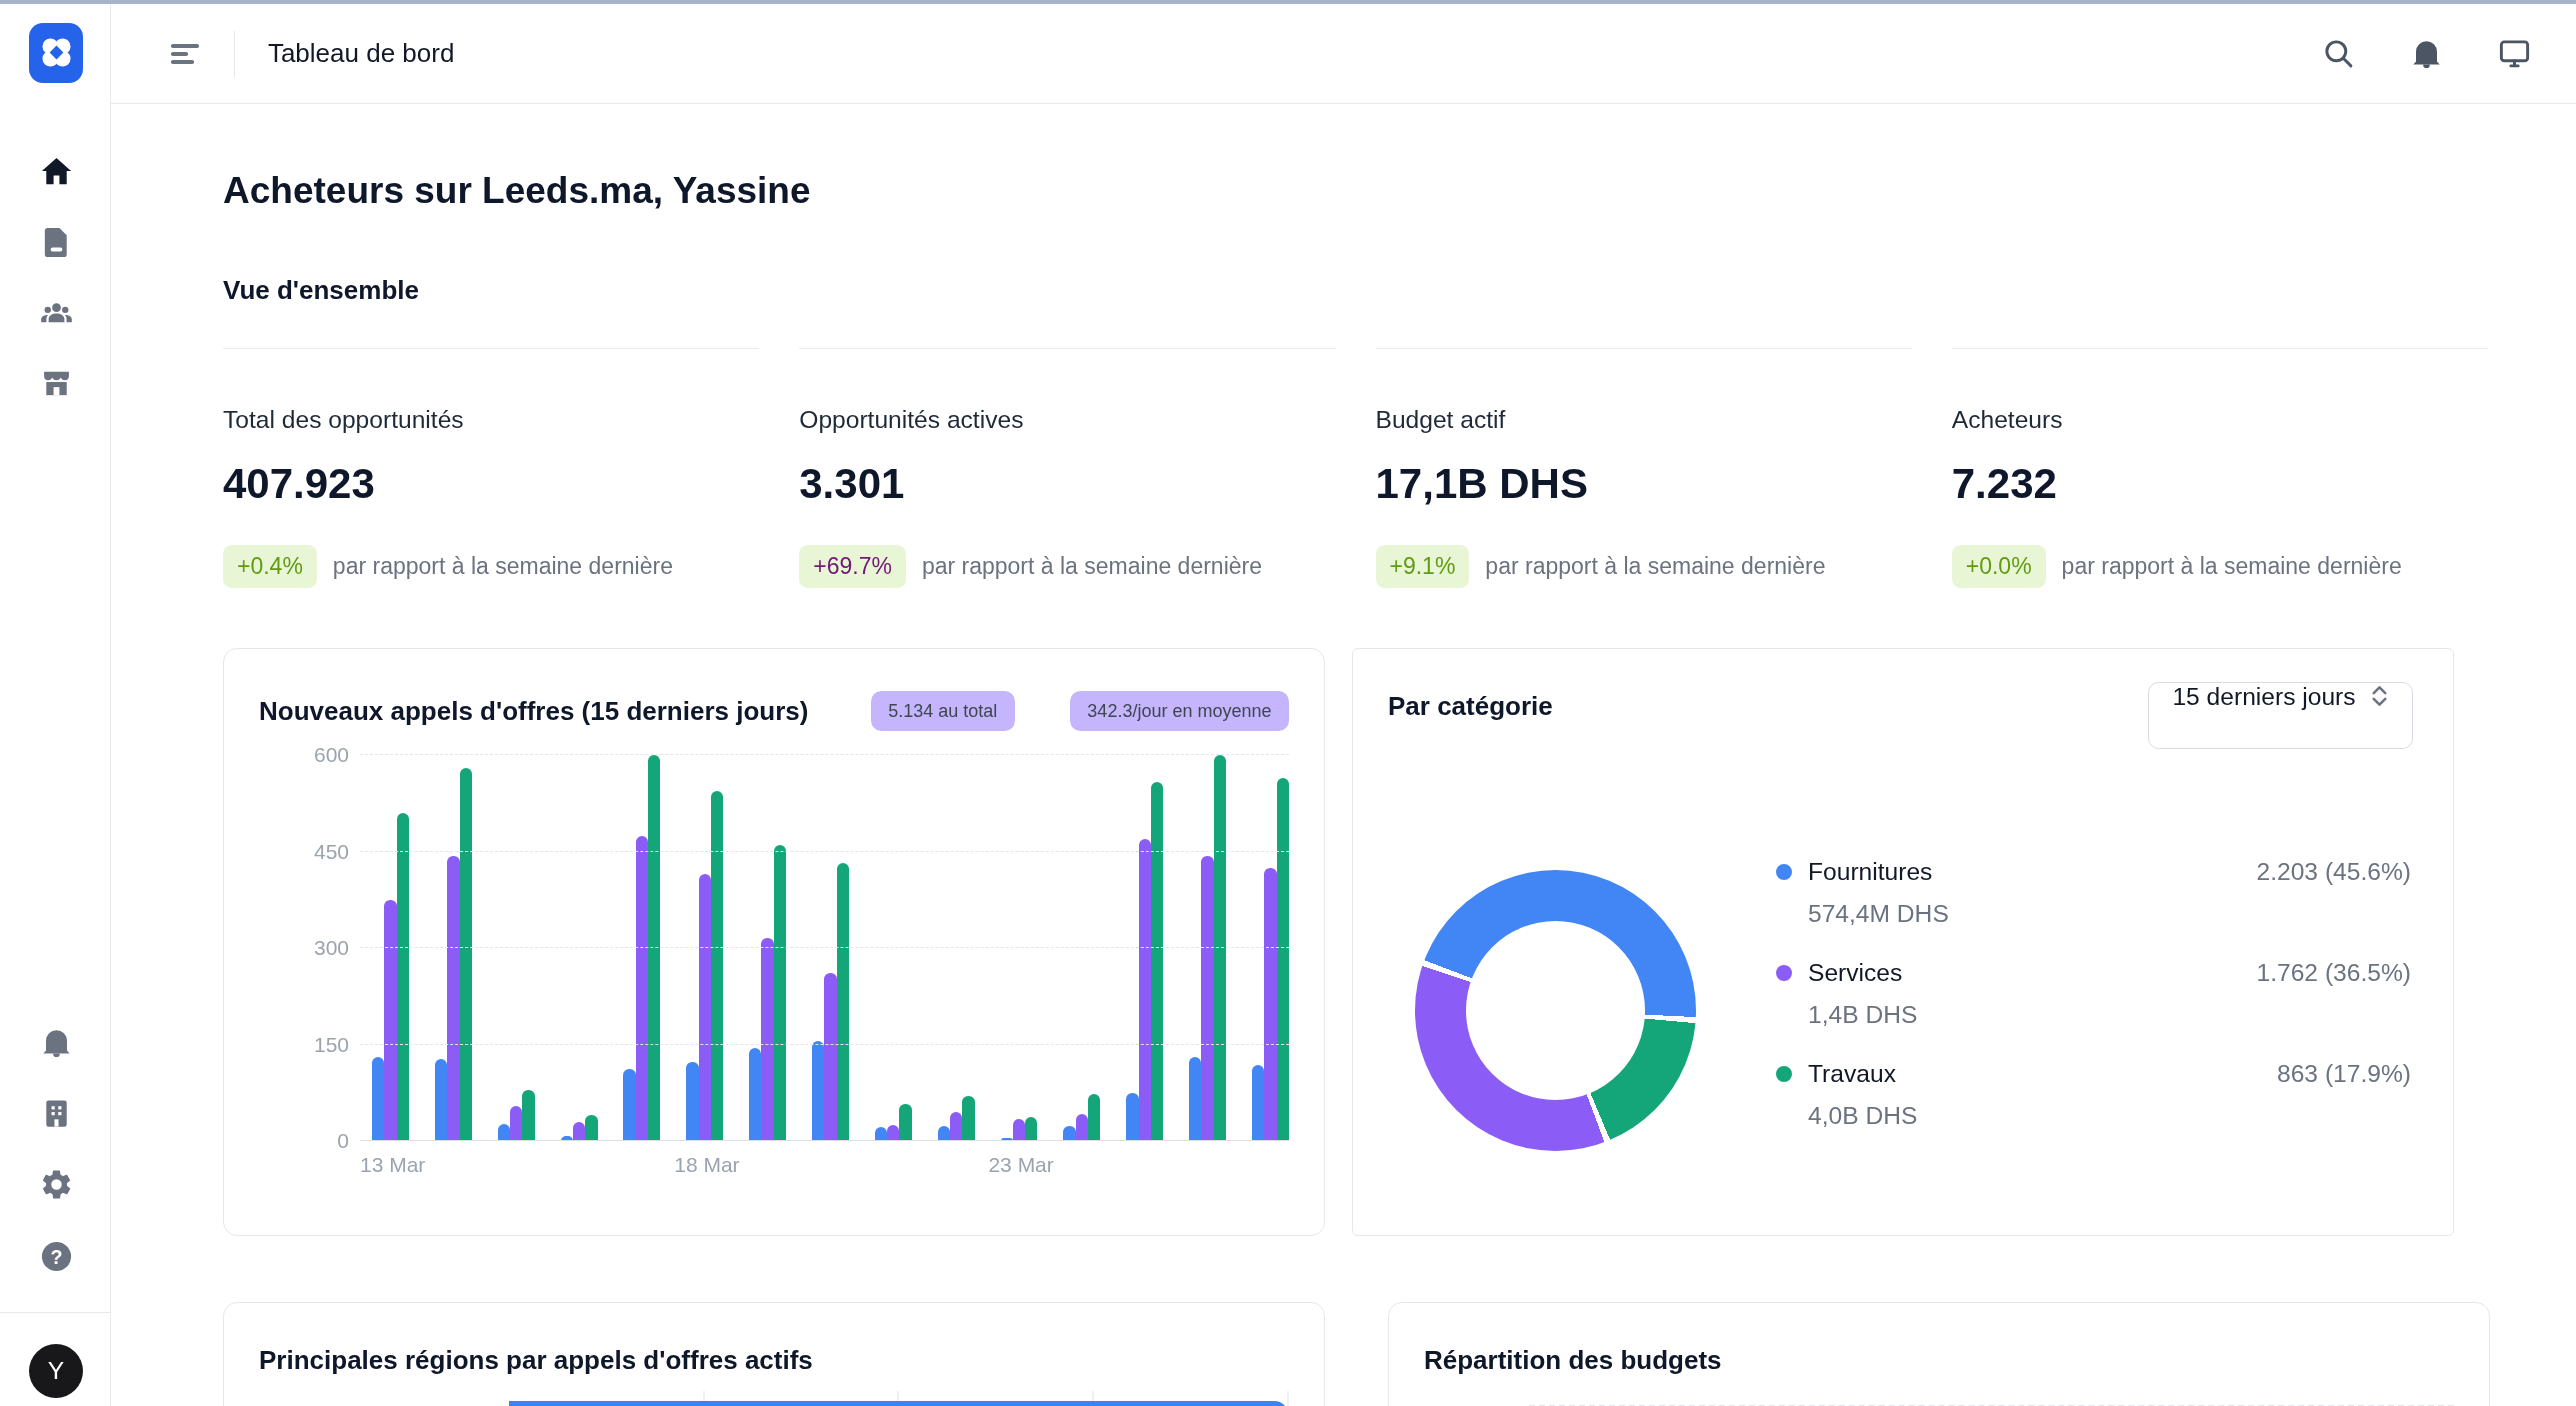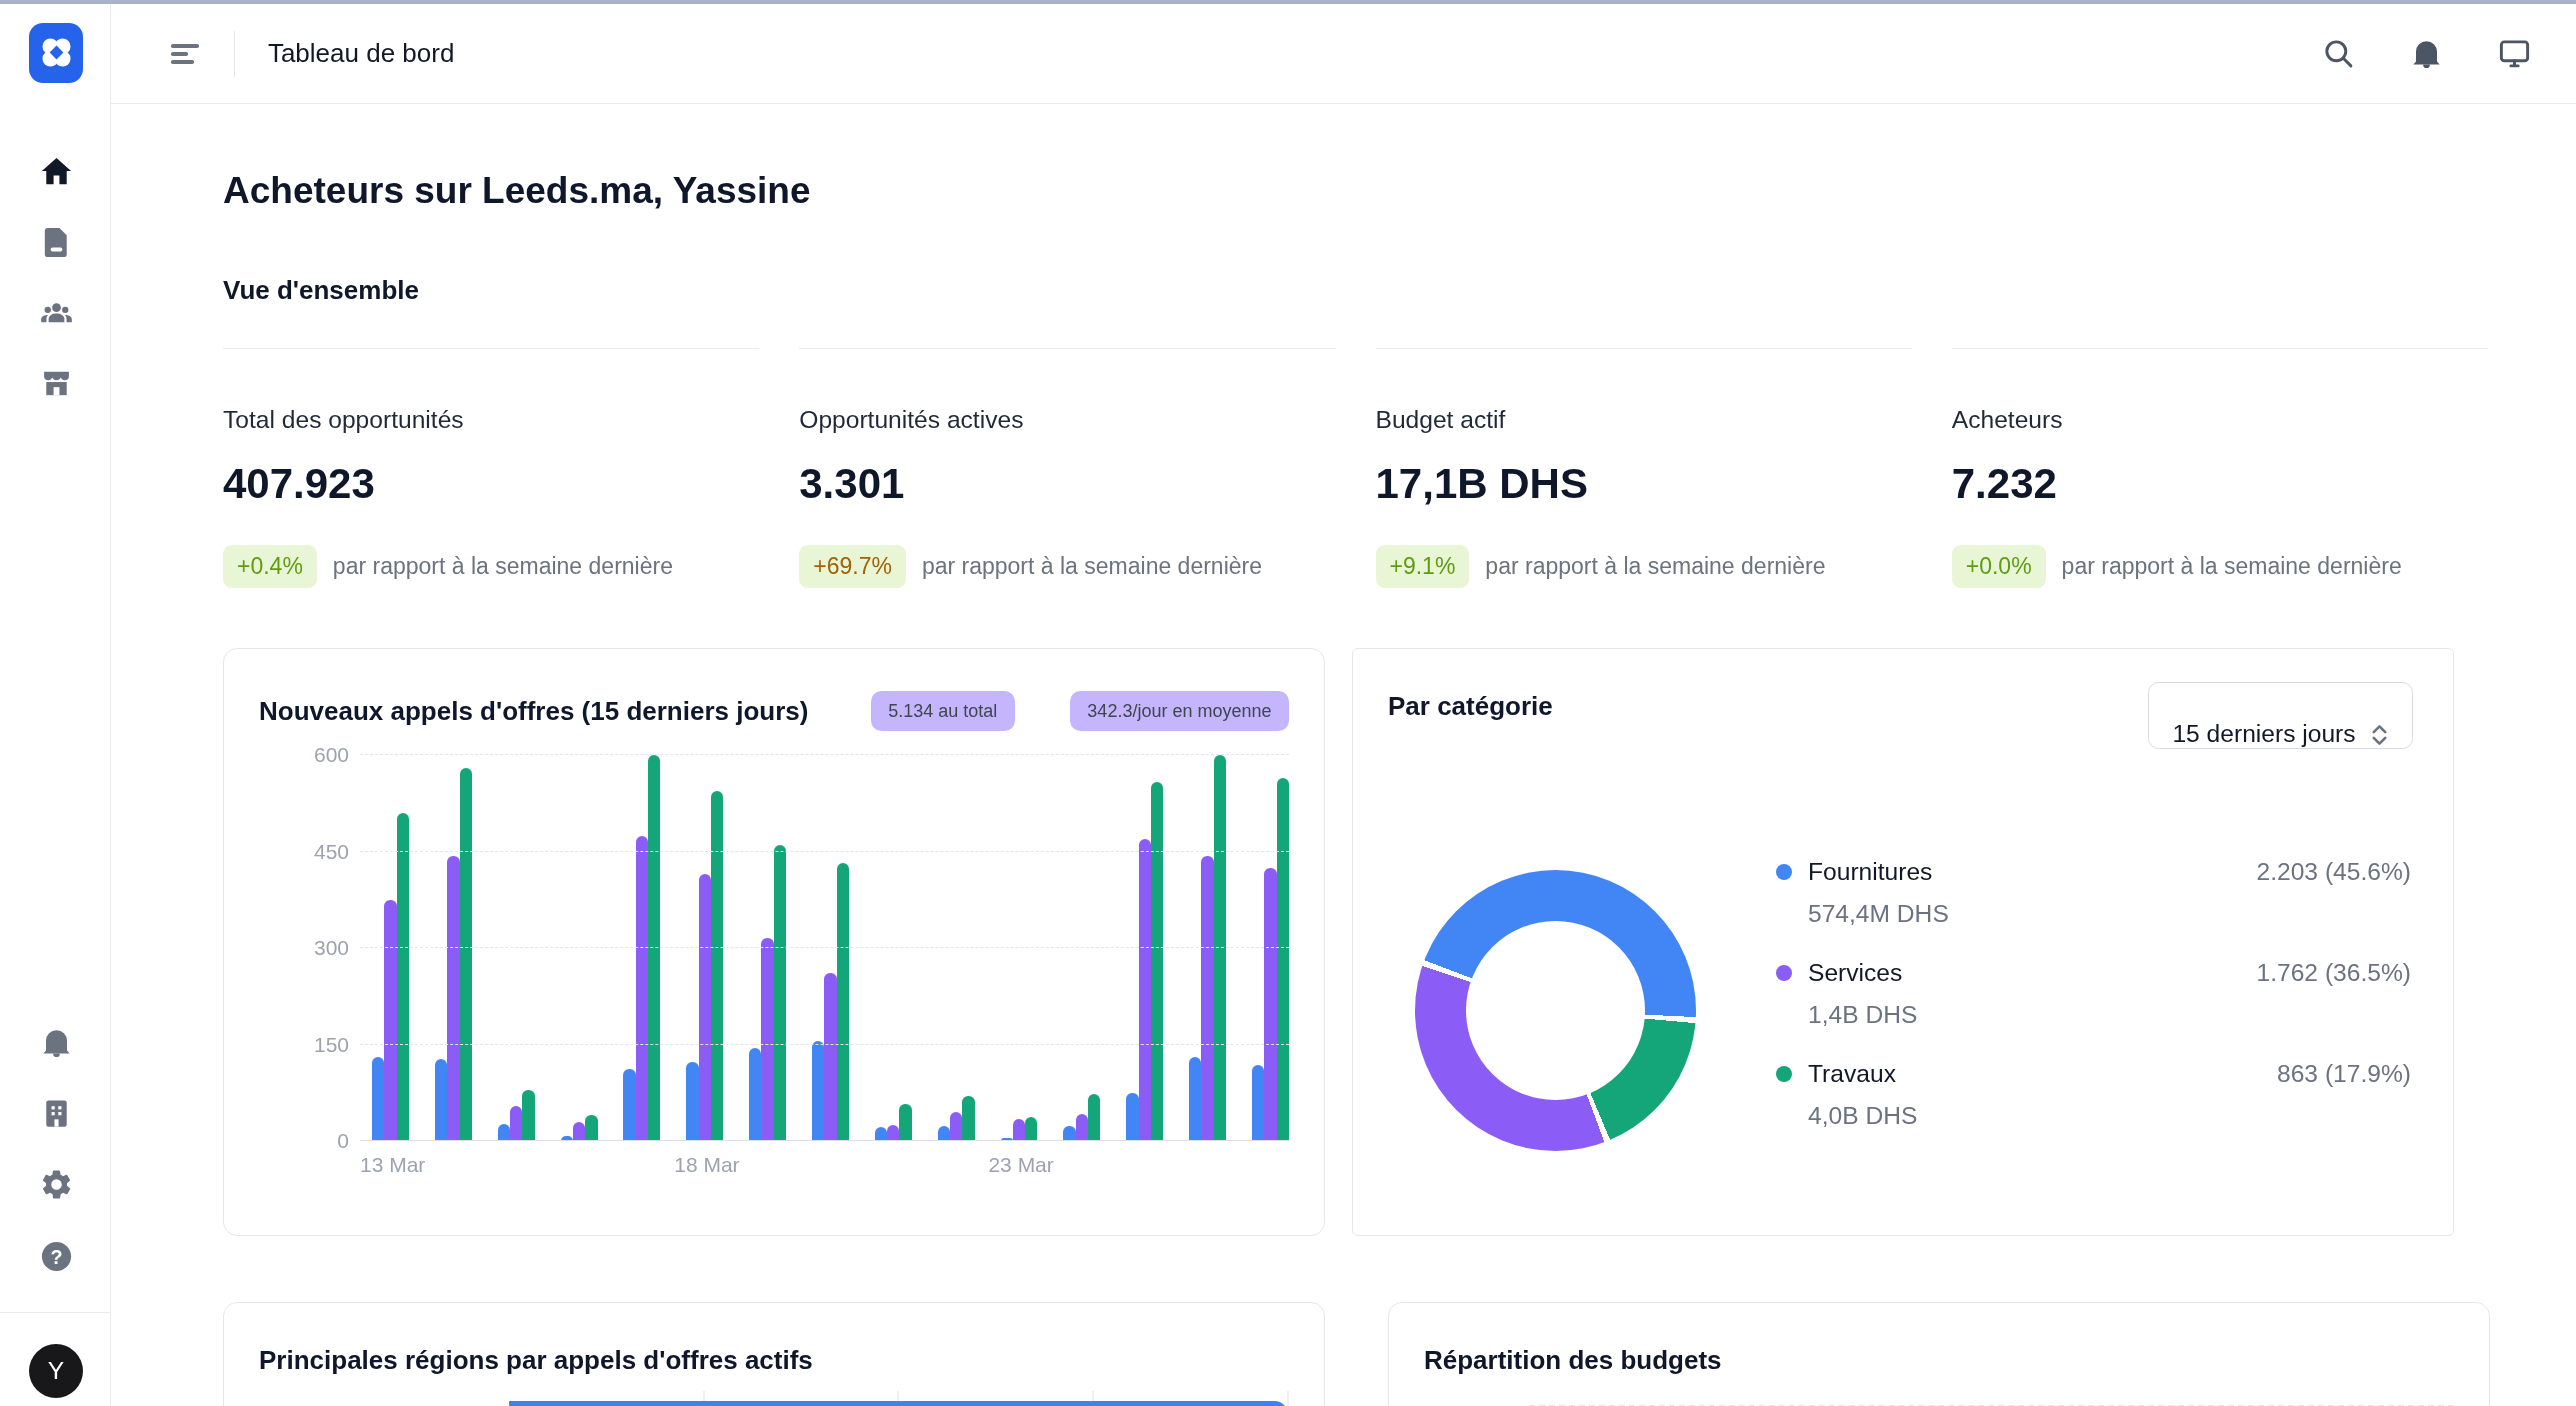--- a/index.html
+++ b/index.html
@@ -62,21 +62,21 @@
   .ytick { position:absolute; right:940px; transform:translateY(-50%); font-size:21px; color:#9ca3af; }
   #groups { position:absolute; left:0; right:0; bottom:0; top:0; display:flex;
     justify-content:space-between; align-items:flex-end; }
   .bgroup { position:relative; width:49px; height:100%; display:flex; align-items:flex-end;
     justify-content:flex-end; }
   .bar { width:12.3px; border-radius:6.1px 6.1px 0 0; }
   .xlab { position:absolute; top:calc(100% + 12.3px); left:0; font-size:21px; color:#9ca3af; white-space:nowrap; }
 
   
   #select-range { position:absolute; right:40px; top:33px; width:265px; height:67px;
-    border:0.9px solid #d7dbe1; border-radius:10.5px; background:#fff; display:flex; align-items:flex-end;
+    border:0.9px solid #d7dbe1; border-radius:10.5px; background:#fff; display:flex; align-items:flex-start;
     justify-content:center; gap:14px; font-size:24.6px; color:#111827; cursor:pointer; }
   #donut { position:absolute; left:62px; top:221px; width:281px; height:281px; border-radius:50%; }
   #donut-hole { position:absolute; left:113px; top:272px; width:179px; height:179px;
     border-radius:50%; background:#fff; }
   #legend { position:absolute; left:423px; top:209px; width:635px; }
   .leg-row { margin-bottom:31px; }
   .leg-main { display:flex; align-items:center; font-size:24.6px; color:#111827; }
   .leg-dot { width:16px; height:16px; border-radius:50%; margin-right:16px; flex:none; }
   .leg-val { margin-left:auto; color:#6b7280; }
   .leg-sub { margin:14px 0 0 32px; font-size:24.6px; color:#6b7280; }
@@ -187,21 +187,21 @@
         <div class="value">407.923</div>
         <div class="delta">
           <span class="badge" style="background:#e9f6d6;color:#5f9c12">+0.4%</span>
        <span class="note">par rapport à la semaine dernière</span>
         </div>
       </div>
       <div class="stat">
         <div class="label">Opportunités actives</div>
         <div class="value">3.301</div>
         <div class="delta">
-          <span class="badge" style="background:#e9f6d6;color:#a16207">+69.7%</span>
+          <span class="badge" style="background:#e9f6d6;color:#701a75">+69.7%</span>
        <span class="note">par rapport à la semaine dernière</span>
         </div>
       </div>
       <div class="stat">
         <div class="label">Budget actif</div>
         <div class="value">17,1B DHS</div>
         <div class="delta">
           <span class="badge" style="background:#e9f6d6;color:#5f9c12">+9.1%</span>
        <span class="note">par rapport à la semaine dernière</span>
         </div>

